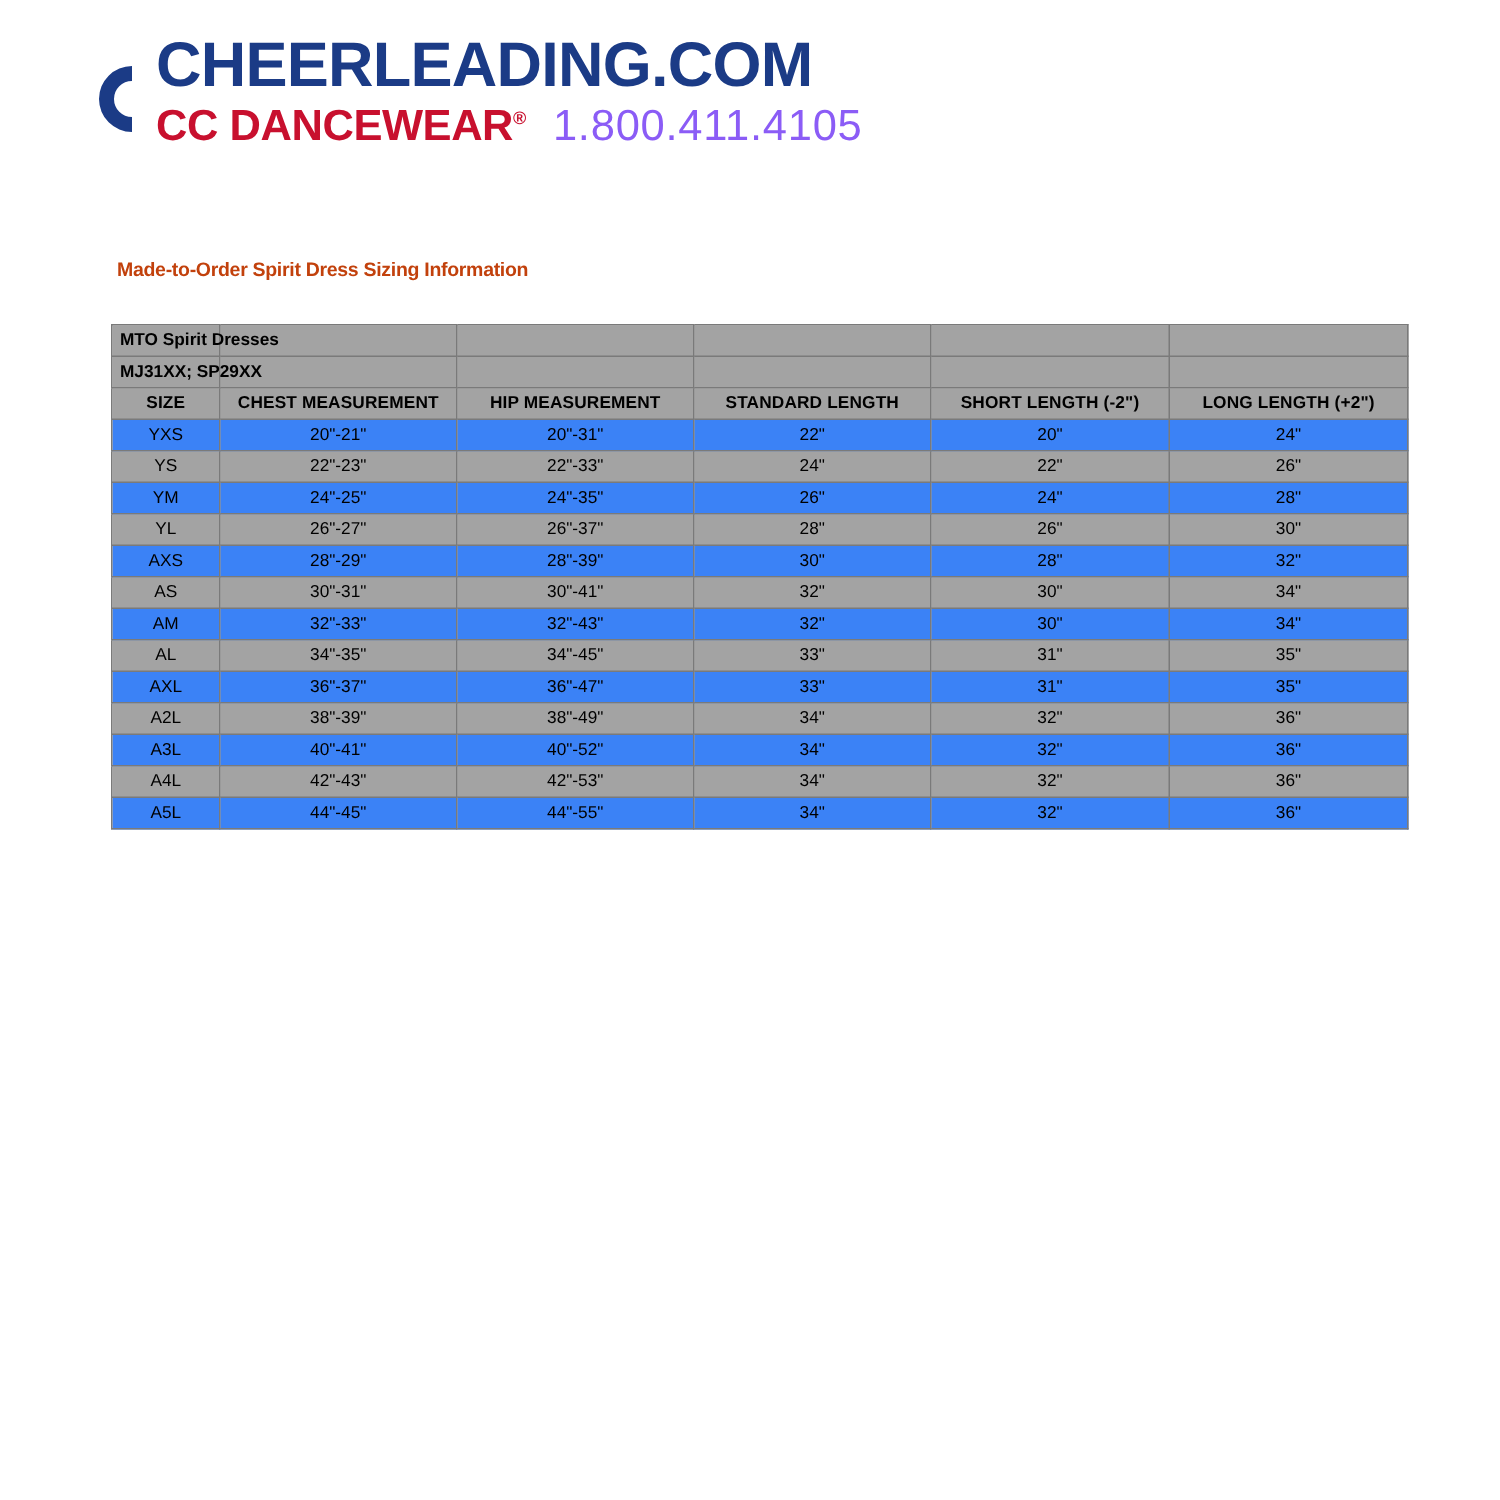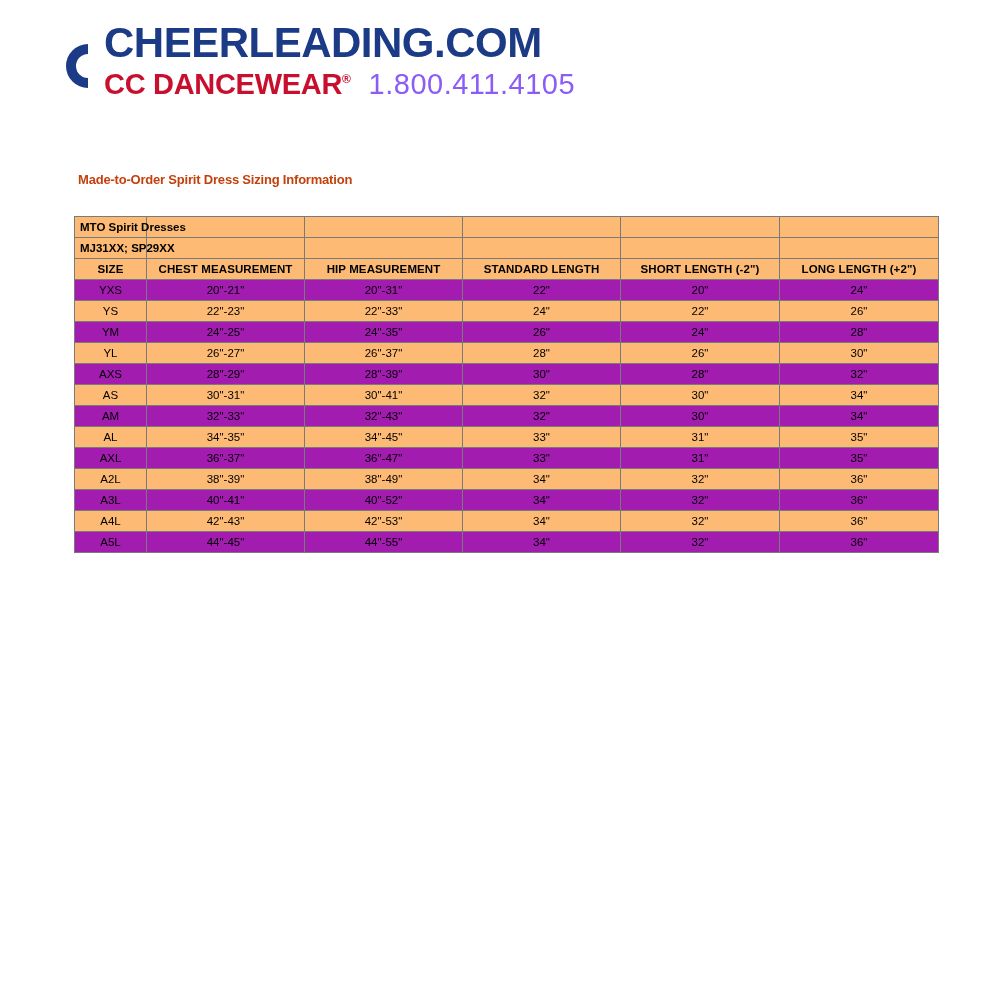--- a/index.html
+++ b/index.html
@@ -118,24 +118,24 @@
     font-size: 11.5px;
     font-weight: bold;
     padding-left: 5px;
   }
   tr.head td {
     font-weight: bold;
     font-size: 11.5px;
     letter-spacing: 0.1px;
   }
   tr.shaded td {
-    background: #a21caf;
+    background: #3b82f6;
   }
   tr.plain td {
-    background: #fdba74;
+    background: #a3a3a3;
   }
 </style>
 </head>
 <body>
 
 <div class="header">
 
   <div class="logo-mark">
     <svg viewBox="0 0 78 72" width="78" height="72" aria-hidden="true">
 

